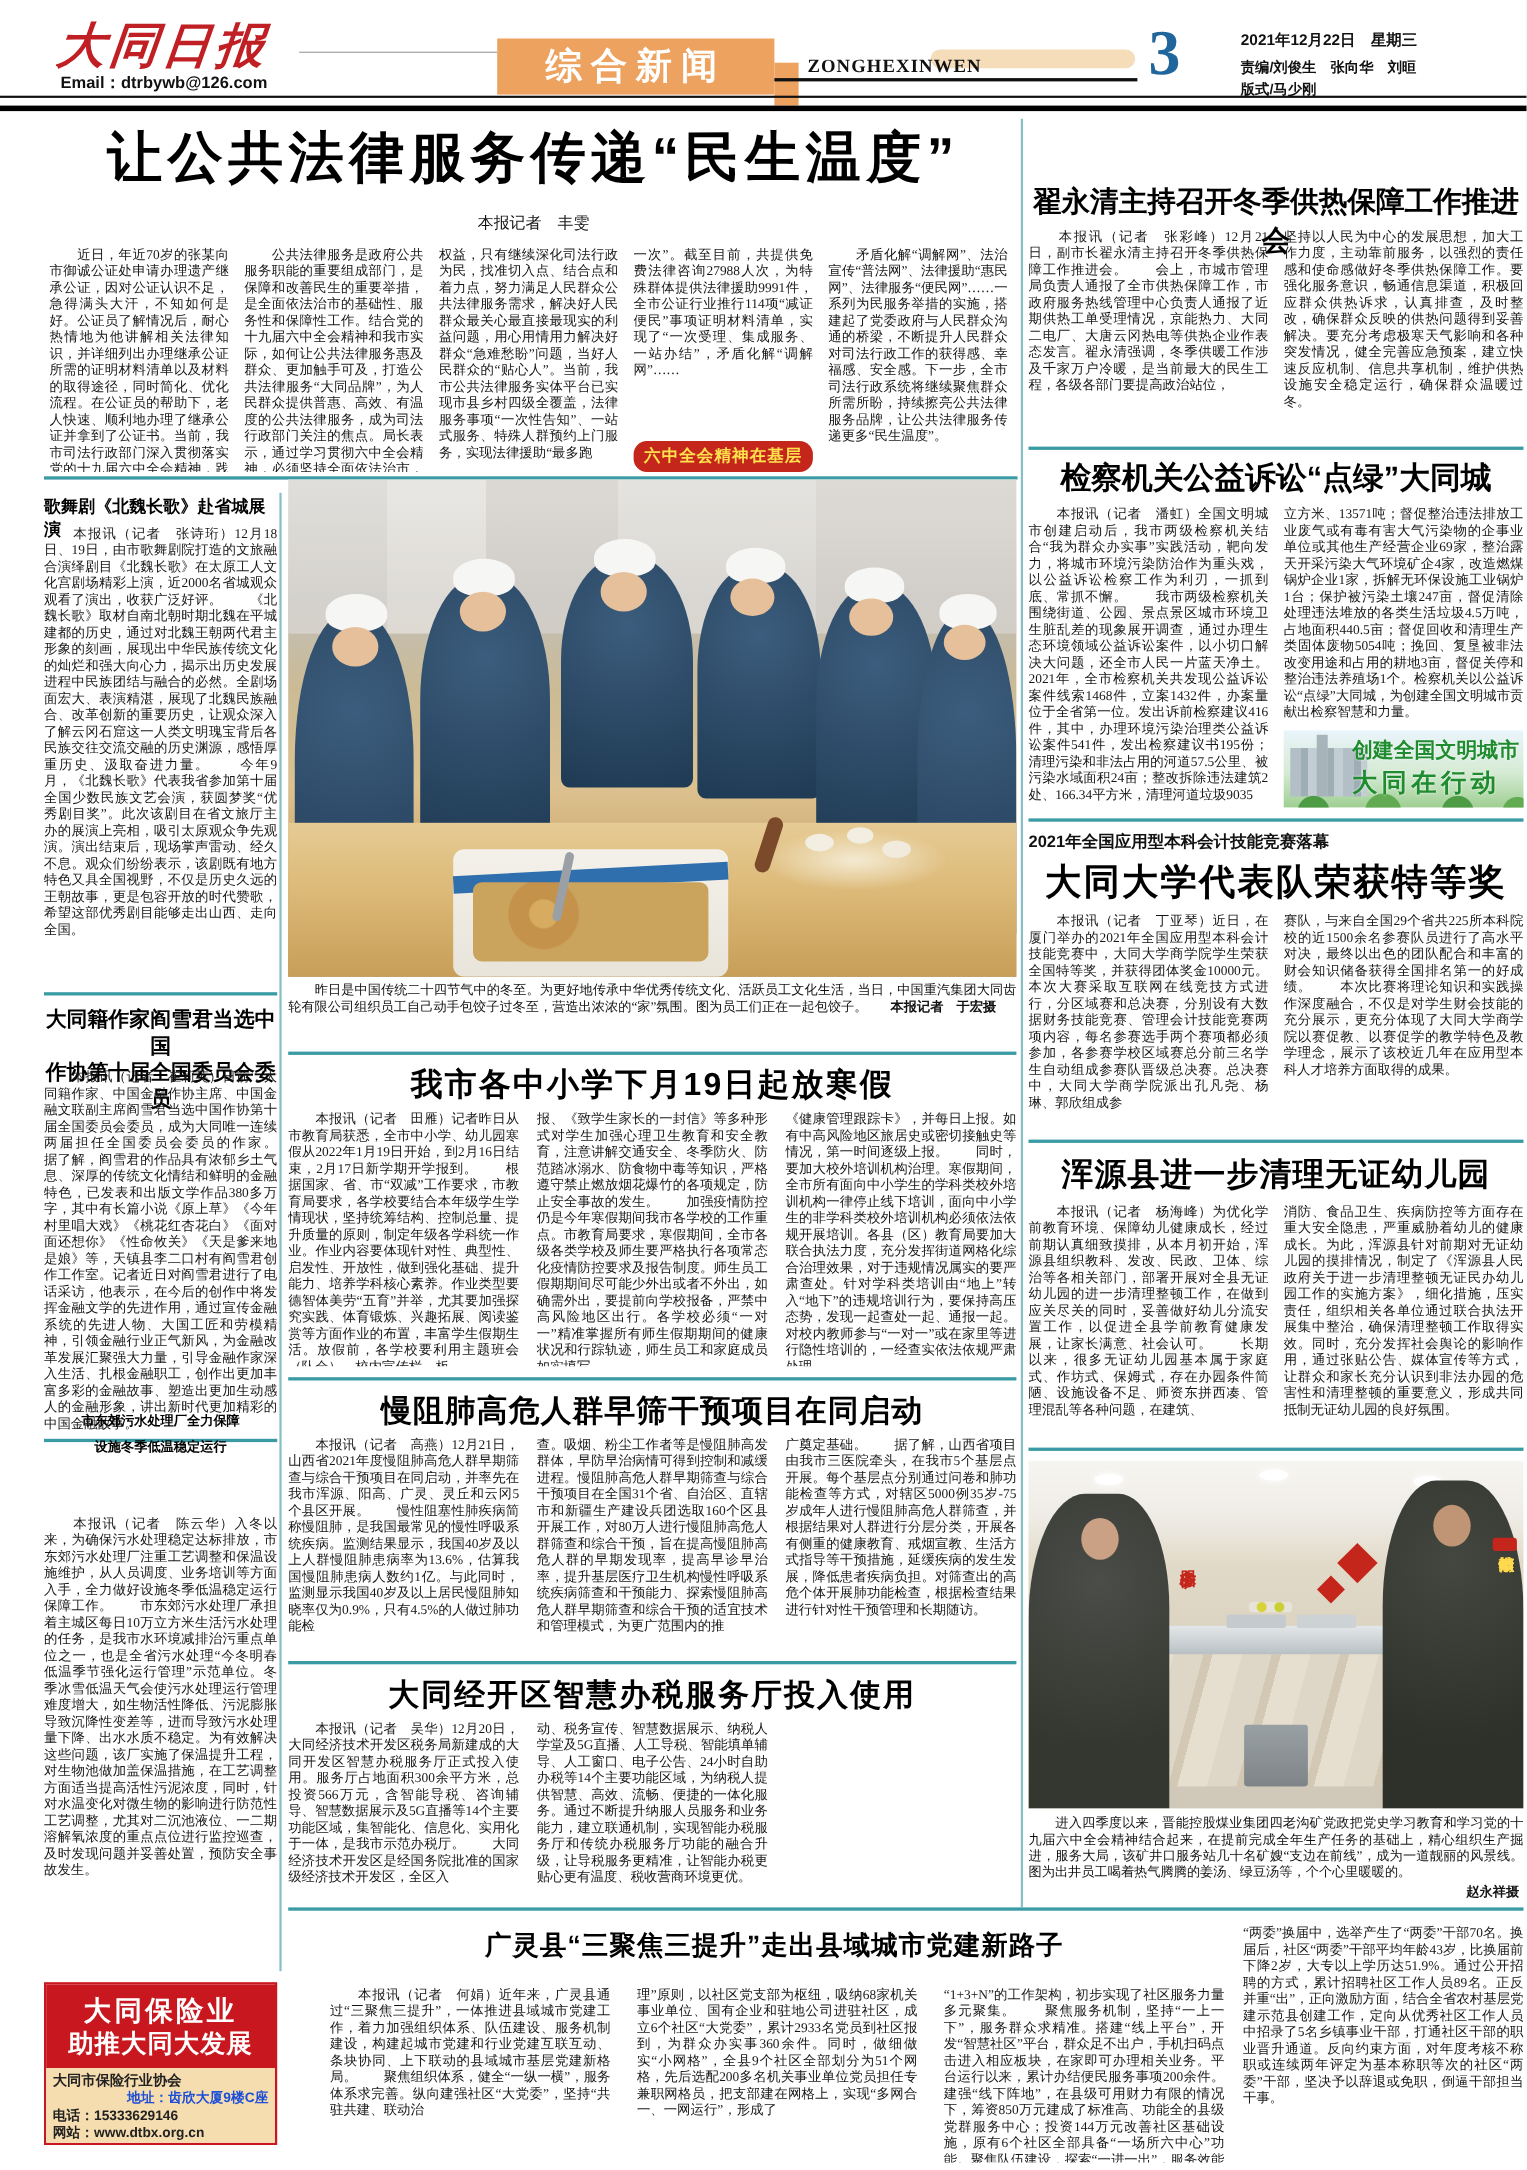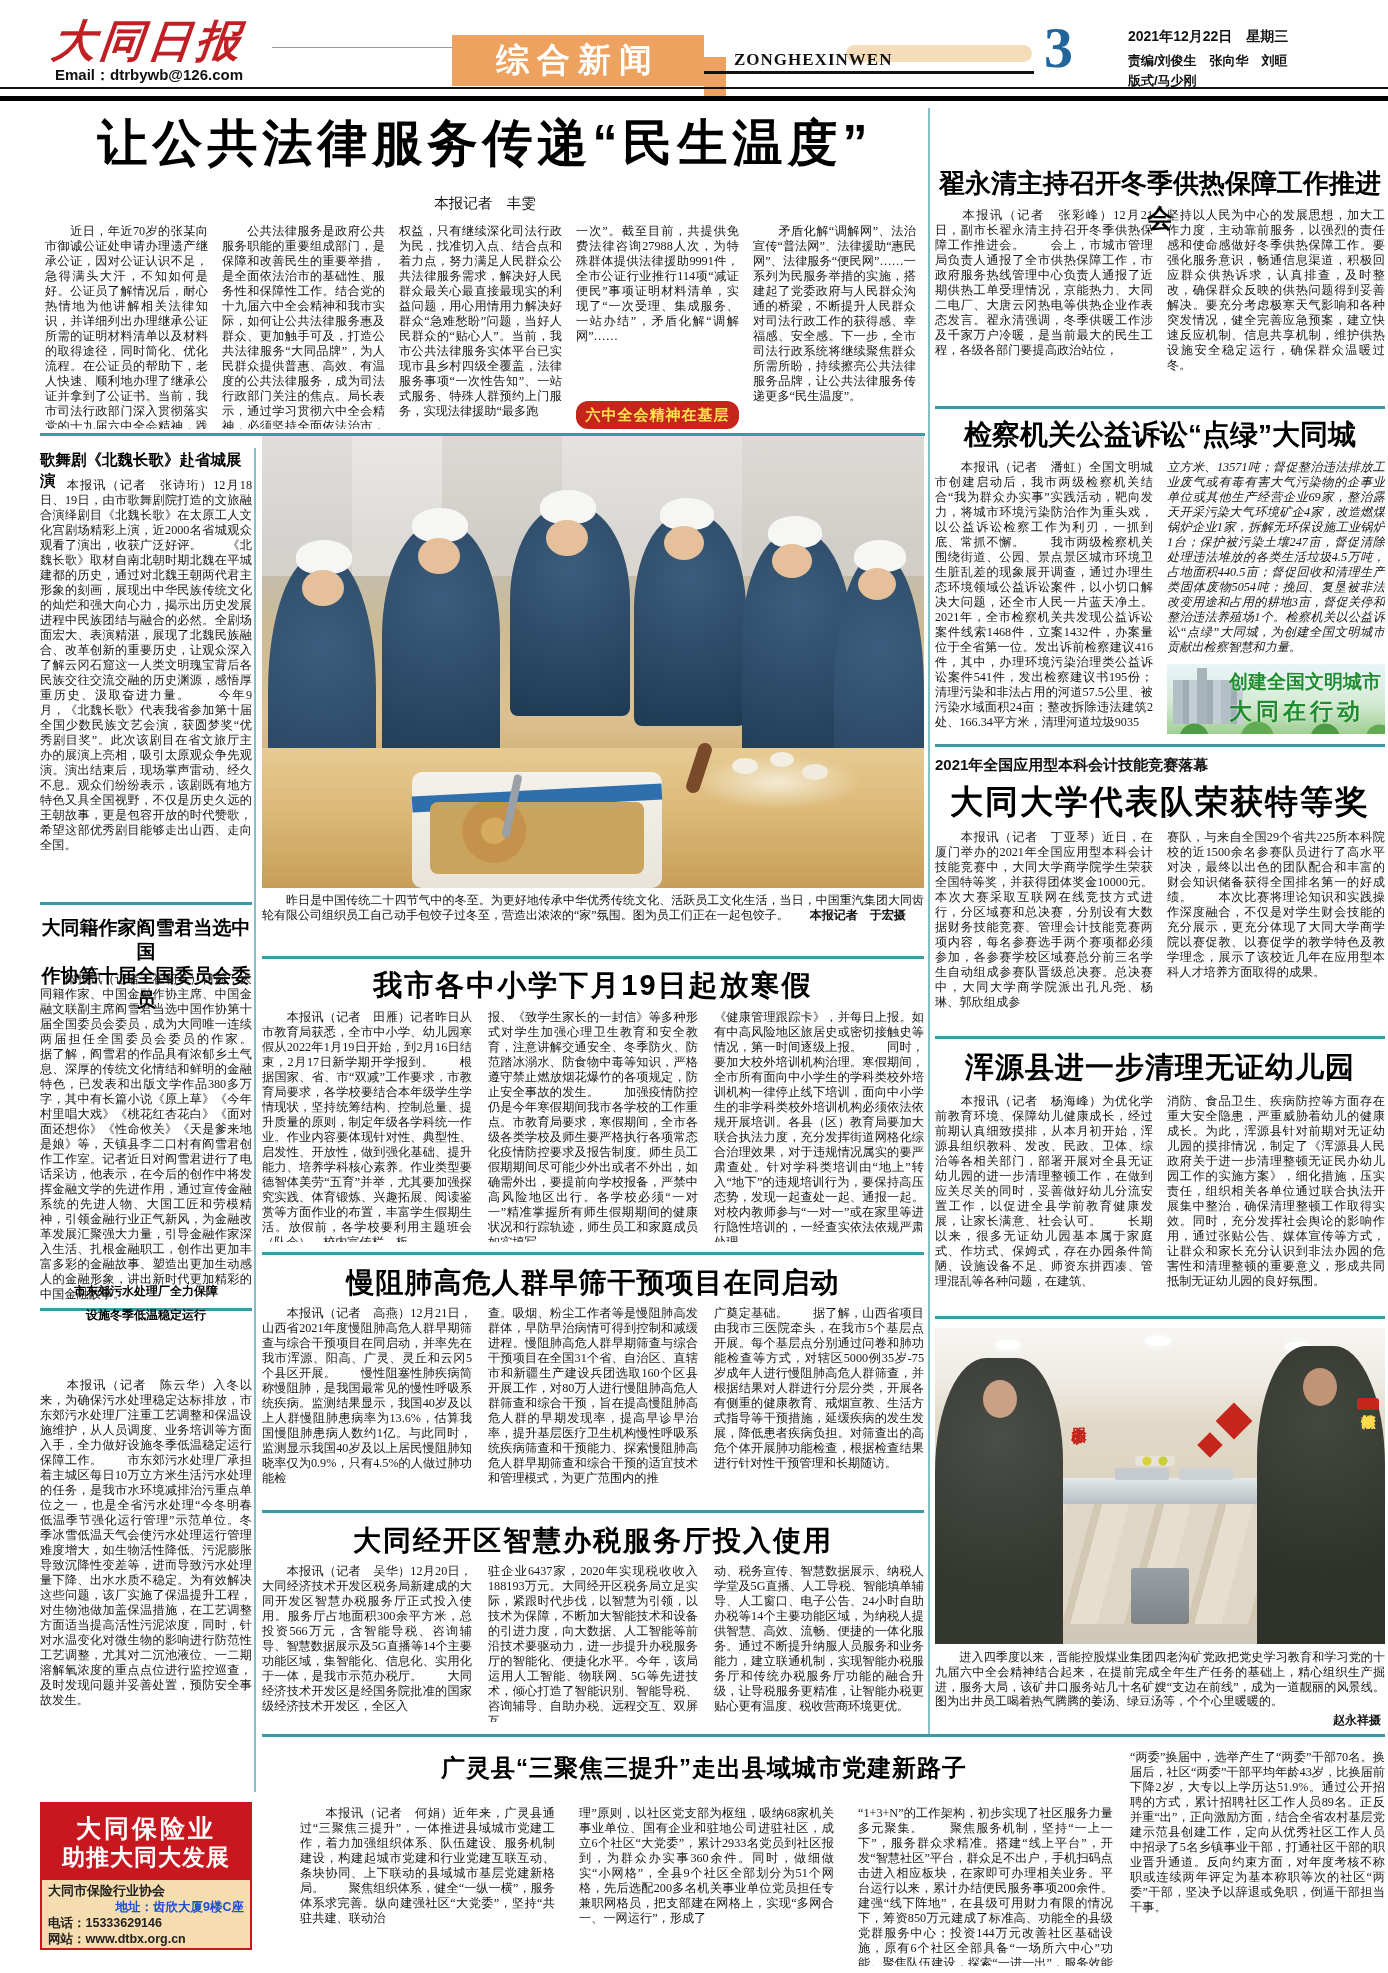--- a/index.html
+++ b/index.html
@@ -144,40 +144,39 @@
   <div class="cols" style="left:262px;top:1306px;gap:16px;">
     <div class="body-txt" style="width:210px;height:194px;">　　本报讯（记者　高燕）12月21日，山西省2021年度慢阻肺高危人群早期筛查与综合干预项目在同启动，并率先在我市浑源、阳高、广灵、灵丘和云冈5个县区开展。　　慢性阻塞性肺疾病简称慢阻肺，是我国最常见的慢性呼吸系统疾病。监测结果显示，我国40岁及以上人群慢阻肺患病率为13.6%，估算我国慢阻肺患病人数约1亿。与此同时，监测显示我国40岁及以上居民慢阻肺知晓率仅为0.9%，只有4.5%的人做过肺功能检</div>
     <div class="body-txt" style="width:210px;height:194px;">查。吸烟、粉尘工作者等是慢阻肺高发群体，早防早治病情可得到控制和减缓进程。慢阻肺高危人群早期筛查与综合干预项目在全国31个省、自治区、直辖市和新疆生产建设兵团选取160个区县开展工作，对80万人进行慢阻肺高危人群筛查和综合干预，旨在提高慢阻肺高危人群的早期发现率，提高早诊早治率，提升基层医疗卫生机构慢性呼吸系统疾病筛查和干预能力、探索慢阻肺高危人群早期筛查和综合干预的适宜技术和管理模式，为更广范围内的推</div>
     <div class="body-txt" style="width:210px;height:194px;">广奠定基础。　　据了解，山西省项目由我市三医院牵头，在我市5个基层点开展。每个基层点分别通过问卷和肺功能检查等方式，对辖区5000例35岁-75岁成年人进行慢阻肺高危人群筛查，并根据结果对人群进行分层分类，开展各有侧重的健康教育、戒烟宣教、生活方式指导等干预措施，延缓疾病的发生发展，降低患者疾病负担。对筛查出的高危个体开展肺功能检查，根据检查结果进行针对性干预管理和长期随访。</div>
   </div>
   <div class="rule-h" style="left:262px;top:1510px;width:662px;"></div>
 
   <div class="headline" style="position:absolute;left:262px;top:1522px;width:662px;font-size:28px;letter-spacing:2px;">大同经开区智慧办税服务厅投入使用</div>
   <div class="cols" style="left:262px;top:1564px;gap:16px;">
     <div class="body-txt" style="width:210px;height:158px;">　　本报讯（记者　吴华）12月20日，大同经济技术开发区税务局新建成的大同开发区智慧办税服务厅正式投入使用。服务厅占地面积300余平方米，总投资566万元，含智能导税、咨询辅导、智慧数据展示及5G直播等14个主要功能区域，集智能化、信息化、实用化于一体，是我市示范办税厅。　　大同经济技术开发区是经国务院批准的国家级经济技术开发区，全区入</div>
-    <div class="body-txt" style="width:210px;height:158px;">驻企业6437家，2020年实现税收收入188193万元。大同经开区税务局立足实际，紧跟时代步伐，以智慧为引领，以技术为保障，不断加大智能技术和设备的引进力度，向大数据、人工智能等前沿技术要驱动力，进一步提升办税服务厅的智能化、便捷化水平。今年，该局运用人工智能、物联网、5G等先进技术，倾心打造了智能识别、智能导税、咨询辅导、自助办税、远程交互、双屏互</div>
     <div class="body-txt" style="width:210px;height:158px;">动、税务宣传、智慧数据展示、纳税人学堂及5G直播、人工导税、智能填单辅导、人工窗口、电子公告、24小时自助办税等14个主要功能区域，为纳税人提供智慧、高效、流畅、便捷的一体化服务。通过不断提升纳服人员服务和业务能力，建立联通机制，实现智能办税服务厅和传统办税服务厅功能的融合升级，让导税服务更精准，让智能办税更贴心更有温度、税收营商环境更优。</div>
   </div>
   <div class="rule-h" style="left:262px;top:1734px;width:1123px;"></div>
 
   <div class="rule-v" style="left:928px;top:108px;height:1626px;"></div>
 
 
   <div class="headline" style="position:absolute;left:935px;top:166px;width:450px;font-size:26px;letter-spacing:0px;">翟永清主持召开冬季供热保障工作推进会</div>
   <div class="cols" style="left:935px;top:208px;gap:14px;">
     <div class="body-txt" style="width:218px;height:190px;">　　本报讯（记者　张彩峰）12月21日，副市长翟永清主持召开冬季供热保障工作推进会。　　会上，市城市管理局负责人通报了全市供热保障工作，市政府服务热线管理中心负责人通报了近期供热工单受理情况，京能热力、大同二电厂、大唐云冈热电等供热企业作表态发言。翟永清强调，冬季供暖工作涉及千家万户冷暖，是当前最大的民生工程，各级各部门要提高政治站位，</div>
     <div class="body-txt" style="width:218px;height:190px;">坚持以人民为中心的发展思想，加大工作力度，主动靠前服务，以强烈的责任感和使命感做好冬季供热保障工作。要强化服务意识，畅通信息渠道，积极回应群众供热诉求，认真排查，及时整改，确保群众反映的供热问题得到妥善解决。要充分考虑极寒天气影响和各种突发情况，健全完善应急预案，建立快速反应机制、信息共享机制，维护供热设施安全稳定运行，确保群众温暖过冬。</div>
   </div>
   <div class="rule-h" style="left:935px;top:406px;width:450px;"></div>
 
   <div class="headline" style="position:absolute;left:935px;top:416px;width:450px;font-size:28px;">检察机关公益诉讼“点绿”大同城</div>
   <div class="cols" style="left:935px;top:460px;gap:14px;">
     <div class="body-txt" style="width:218px;height:274px;">　　本报讯（记者　潘虹）全国文明城市创建启动后，我市两级检察机关结合“我为群众办实事”实践活动，靶向发力，将城市环境污染防治作为重头戏，以公益诉讼检察工作为利刃，一抓到底、常抓不懈。　　我市两级检察机关围绕街道、公园、景点景区城市环境卫生脏乱差的现象展开调查，通过办理生态环境领域公益诉讼案件，以小切口解决大问题，还全市人民一片蓝天净土。2021年，全市检察机关共发现公益诉讼案件线索1468件，立案1432件，办案量位于全省第一位。发出诉前检察建议416件，其中，办理环境污染治理类公益诉讼案件541件，发出检察建议书195份；清理污染和非法占用的河道57.5公里、被污染水域面积24亩；整改拆除违法建筑2处、166.34平方米，清理河道垃圾9035</div>
     <div style="width:218px;height:274px;display:flex;flex-direction:column;">
-      <div class="body-txt" style="width:218px;flex:1;font-style:italic;">立方米、13571吨；督促整治违法排放工业废气或有毒有害大气污染物的企事业单位或其他生产经营企业69家，整治露天开采污染大气环境矿企4家，改造燃煤锅炉企业1家，拆解无环保设施工业锅炉1台；保护被污染土壤247亩，督促清除处理违法堆放的各类生活垃圾4.5万吨，占地面积440.5亩；督促回收和清理生产类固体废物5054吨；挽回、复垦被非法改变用途和占用的耕地3亩，督促关停和整治违法养殖场1个。检察机关以公益诉讼“点绿”大同城，为创建全国文明城市贡献出检察智慧和力量。</div>
+      <div class="body-txt" style="width:218px;flex:1;">立方米、13571吨；督促整治违法排放工业废气或有毒有害大气污染物的企事业单位或其他生产经营企业69家，整治露天开采污染大气环境矿企4家，改造燃煤锅炉企业1家，拆解无环保设施工业锅炉1台；保护被污染土壤247亩，督促清除处理违法堆放的各类生活垃圾4.5万吨，占地面积440.5亩；督促回收和清理生产类固体废物5054吨；挽回、复垦被非法改变用途和占用的耕地3亩，督促关停和整治违法养殖场1个。检察机关以公益诉讼“点绿”大同城，为创建全国文明城市贡献出检察智慧和力量。</div>
       <div class="photo" style="position:relative;height:70px;margin-top:5px;background:linear-gradient(180deg,#eaf4fb 0%,#d5ebd4 55%,#9fcf92 100%);">
         <div class="abs" style="left:6px;top:16px;width:70px;height:44px;background:repeating-linear-gradient(90deg,#b3bfc6 0 10px,#9fadb5 10px 16px,#c3ced4 16px 24px);"></div>
         <div class="abs" style="left:30px;top:4px;width:10px;height:56px;background:#a7b4ba;"></div>
         <div class="abs" style="left:0px;top:48px;width:226px;height:26px;background:radial-gradient(circle at 12% 100%,#4d9b44 0 14px,rgba(0,0,0,0) 15px),radial-gradient(circle at 40% 100%,#63ab52 0 16px,rgba(0,0,0,0) 17px),radial-gradient(circle at 70% 100%,#4d9b44 0 14px,rgba(0,0,0,0) 15px),radial-gradient(circle at 94% 100%,#63ab52 0 13px,rgba(0,0,0,0) 14px);"></div>
         <div class="abs" style="right:4px;top:5px;font:900 19px 'Liberation Sans',sans-serif;color:#1f8c2f;text-shadow:0 0 2px #fff;">创建全国文明城市</div>
         <div class="abs" style="right:21px;top:32px;font:900 23px 'Liberation Sans',sans-serif;color:#1f8c2f;letter-spacing:4px;text-shadow:0 0 2px #fff;">大同在行动</div>
       </div>
     </div>
   </div>
   <div class="rule-h" style="left:935px;top:744px;width:450px;"></div>

